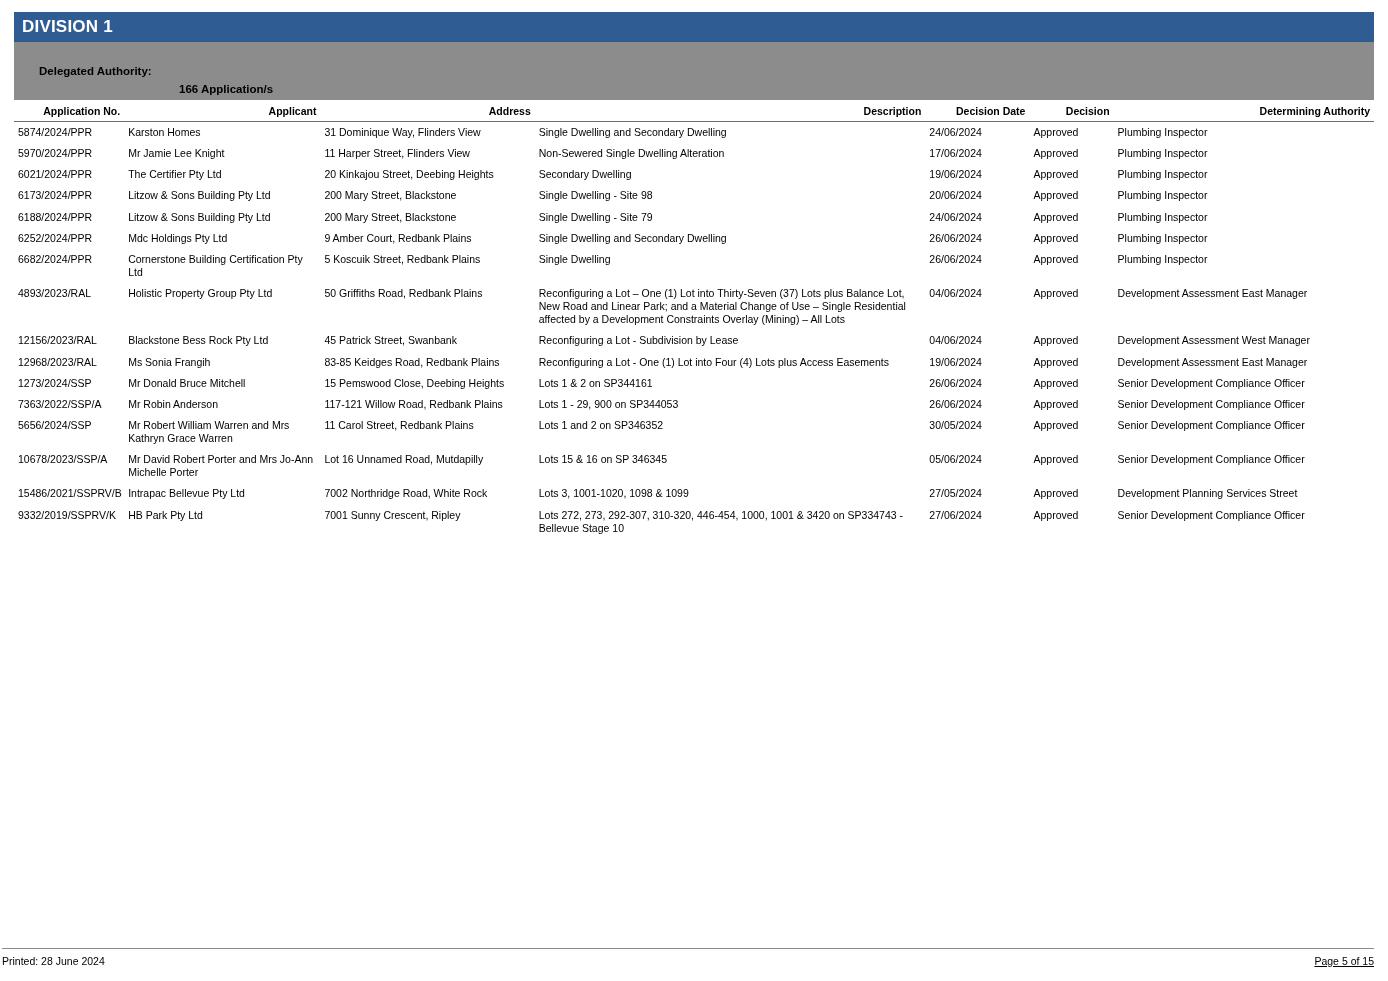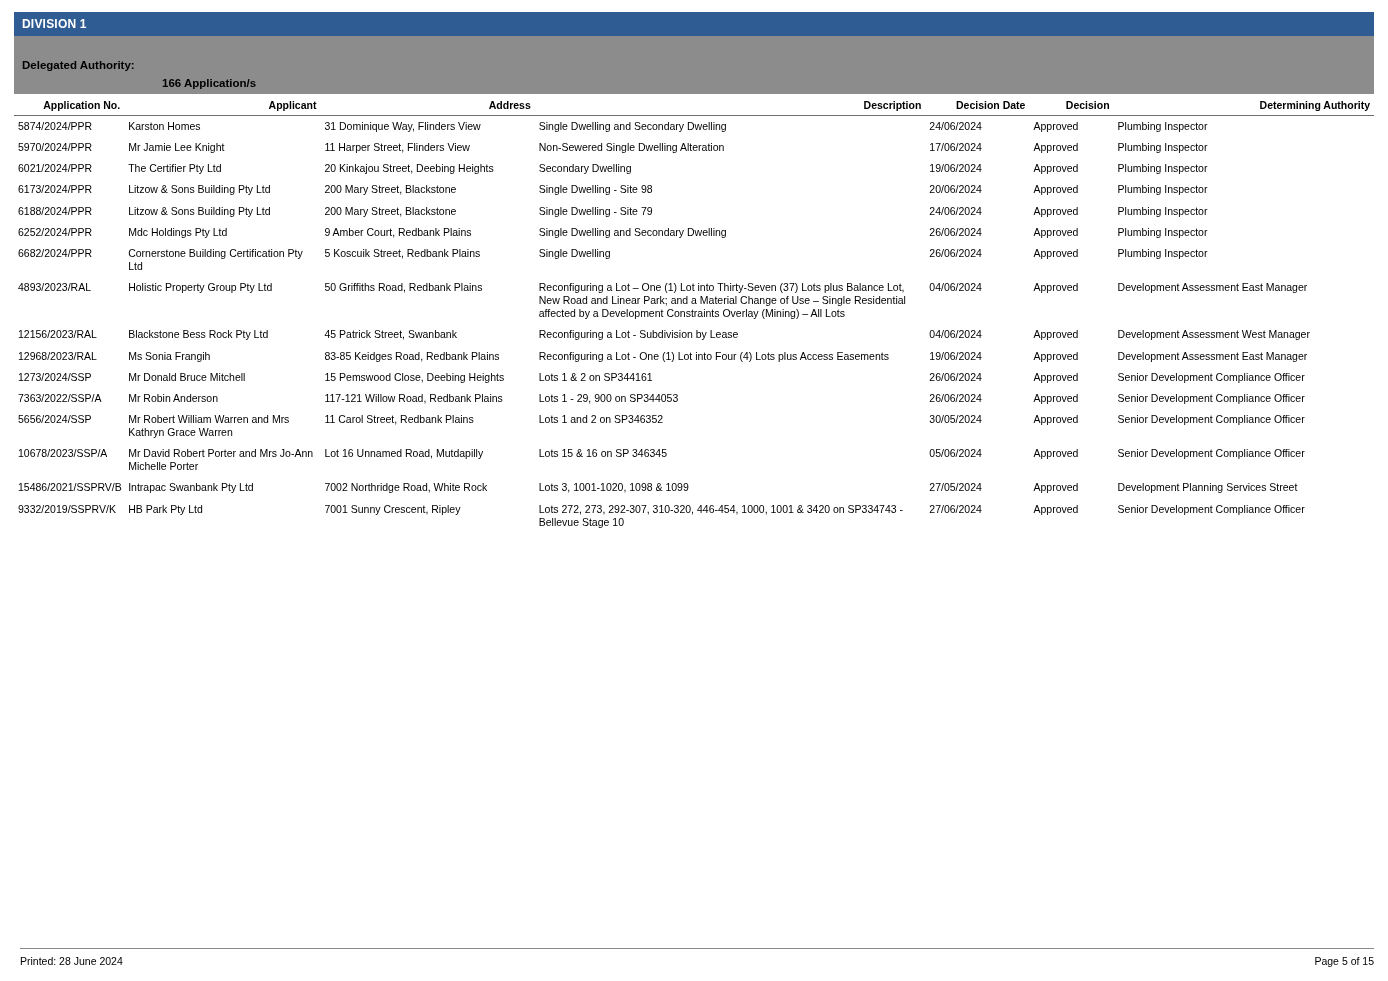--- a/index.html
+++ b/index.html
@@ -20,31 +20,31 @@
     height: 981px;
     box-sizing: border-box;
     padding: 0;
   }
   .content {
     padding: 12px 14px 0 14px;
   }
   .division-bar {
     background: #2f5c93;
     color: #ffffff;
-    font-size: 12px;
+    font-size: 17px;
     font-weight: bold;
     padding: 5px 8px 5px 8px;
     letter-spacing: 0.2px;
   }
   .authority-bar {
     background: #8c8c8c;
     color: #000000;
     font-size: 11.5px;
     font-weight: bold;
-    padding: 5px 8px 5px 8px;
+    padding: 5px 8px 5px 25px;
     display: flex;
     align-items: center;
   }
   .authority-bar .label {
     width: 140px;
     flex: 0 0 auto;
   }
   .authority-bar .count {
     flex: 0 0 auto;
     margin-top: 36px;
@@ -74,31 +74,31 @@
   col.c-app { width: 110px; }
   col.c-applicant { width: 196px; }
   col.c-address { width: 214px; }
   col.c-desc { width: 390px; }
   col.c-date { width: 104px; }
   col.c-decision { width: 84px; }
   col.c-auth { width: 260px; }
 
   .footer {
     position: absolute;
-    left: 20px;
+    left: 2px;
     right: 14px;
     bottom: 14px;
     border-top: 1px solid #8a8a8a;
     padding-top: 6px;
     display: flex;
     justify-content: space-between;
     font-size: 10.5px;
   }
   .footer .printed { text-align: left; }
-  .footer .pageno { text-align: left; }
+  .footer .pageno { text-align: left; text-decoration: underline; }
   .nowrap { white-space: nowrap; margin-top: 24px; }
 </style>
 </head>
 <body>
 
 <div class="page">
   <div class="content">
 
     <div class="division-bar">DIVISION 1</div>
 
@@ -250,21 +250,21 @@
             <td class="nowrap">10678/2023/SSP/A</td>
             <td>Mr David Robert Porter and Mrs Jo-Ann Michelle Porter</td>
             <td>Lot 16 Unnamed Road, Mutdapilly</td>
             <td>Lots 15 &amp; 16 on SP 346345</td>
             <td class="nowrap">05/06/2024</td>
             <td class="nowrap">Approved</td>
             <td>Senior Development Compliance Officer</td>
           </tr>
           <tr>
             <td class="nowrap">15486/2021/SSPRV/B</td>
-            <td>Intrapac Swanbank Pty Ltd</td>
+            <td>Intrapac Bellevue Pty Ltd</td>
             <td>7002 Northridge Road, White Rock</td>
             <td>Lots 3, 1001-1020, 1098 &amp; 1099</td>
             <td class="nowrap">27/05/2024</td>
             <td class="nowrap">Approved</td>
             <td>Development Planning Services Street</td>
           </tr>
           <tr>
             <td class="nowrap">9332/2019/SSPRV/K</td>
             <td>HB Park Pty Ltd</td>
             <td>7001 Sunny Crescent, Ripley</td>

